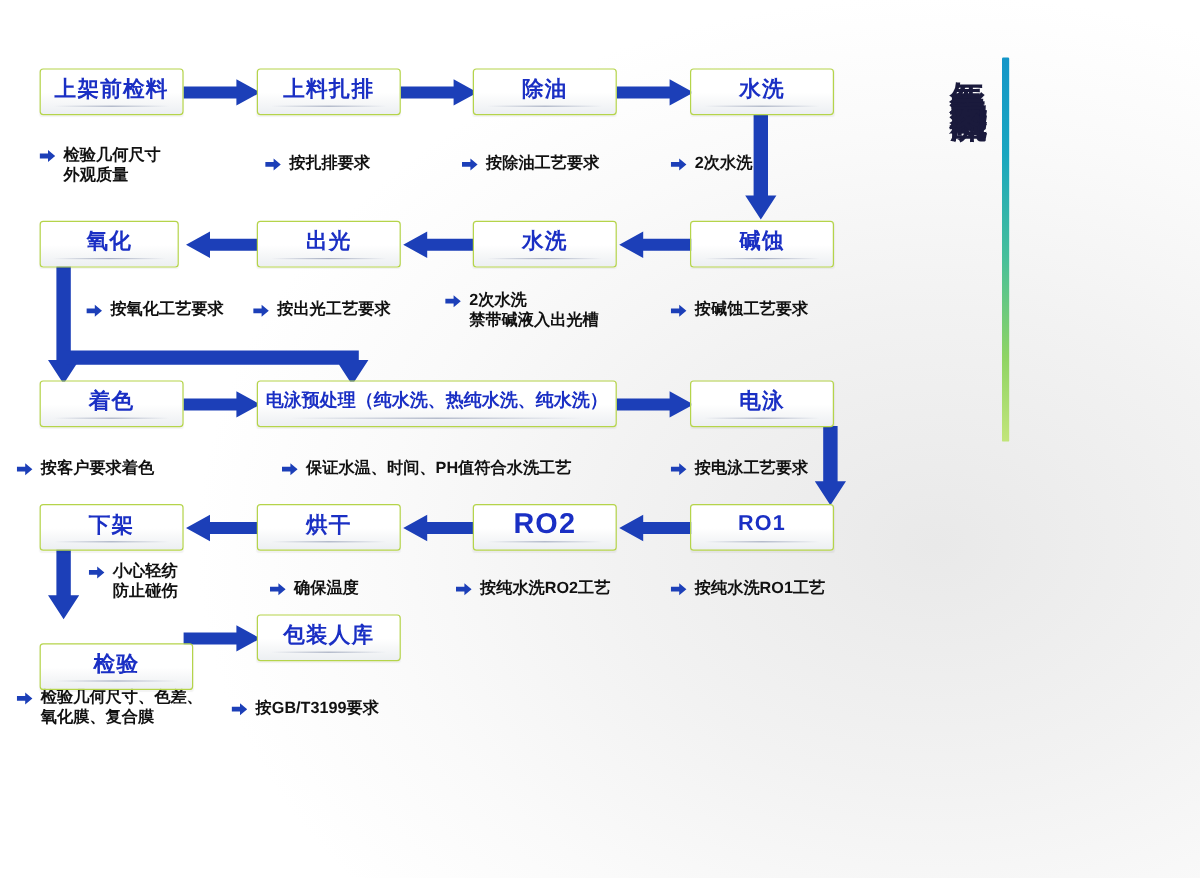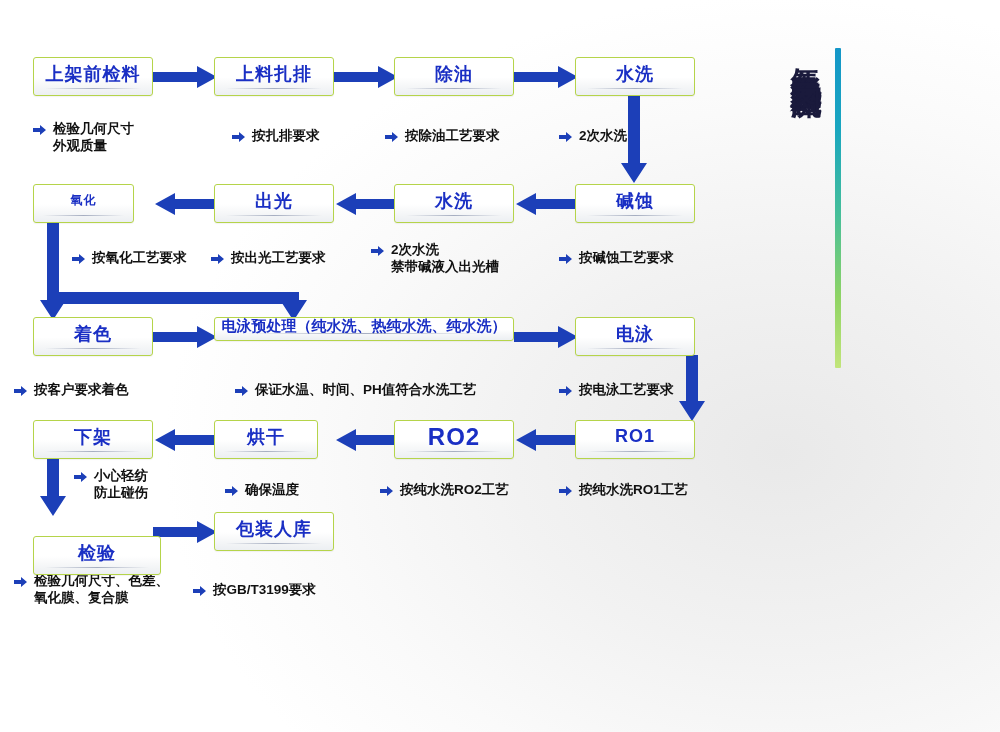--- a/index.html
+++ b/index.html
@@ -285,51 +285,51 @@
   <div class="node" style="left:394px; top:184px; width:120px; height:39px; font-size:18px;">
     <span class="lbl">水洗</span>
     <span class="cap"></span>
   </div>
 
   <div class="node" style="left:214px; top:184px; width:120px; height:39px; font-size:18px;">
     <span class="lbl">出光</span>
     <span class="cap"></span>
   </div>
 
-  <div class="node" style="left:33px; top:184px; width:101px; height:39px; font-size:12px;">
+  <div class="node" style="left:33px; top:184px; width:116px; height:39px; font-size:18px;">
     <span class="lbl">氧化</span>
     <span class="cap"></span>
   </div>
 
   <div class="node" style="left:33px; top:317px; width:120px; height:39px; font-size:18px;">
     <span class="lbl">着色</span>
     <span class="cap"></span>
   </div>
 
-  <div class="node" style="left:214px; top:317px; width:300px; height:24px; font-size:15px; letter-spacing:0;">
+  <div class="node" style="left:214px; top:317px; width:300px; height:39px; font-size:15px; letter-spacing:0;">
     <span class="lbl">电泳预处理（纯水洗、热纯水洗、纯水洗）</span>
     <span class="cap"></span>
   </div>
 
   <div class="node" style="left:575px; top:317px; width:120px; height:39px; font-size:18px;">
     <span class="lbl">电泳</span>
     <span class="cap"></span>
   </div>
 
   <div class="node" style="left:575px; top:420px; width:120px; height:39px; font-size:18px;">
     <span class="lbl">RO1</span>
     <span class="cap"></span>
   </div>
 
   <div class="node" style="left:394px; top:420px; width:120px; height:39px; font-size:24px;">
     <span class="lbl">RO2</span>
     <span class="cap"></span>
   </div>
 
-  <div class="node" style="left:214px; top:420px; width:104px; height:39px; font-size:18px;justify-content:center;">
+  <div class="node" style="left:214px; top:420px; width:120px; height:39px; font-size:18px;justify-content:center;">
     <span class="lbl">烘干</span>
     <span class="cap"></span>
   </div>
 
   <div class="node" style="left:33px; top:420px; width:120px; height:39px; font-size:18px;">
     <span class="lbl">下架</span>
     <span class="cap"></span>
   </div>
 
   <div class="node" style="left:33px; top:536px; width:128px; height:39px; font-size:18px;">
@@ -345,21 +345,21 @@
   <div class="note" style="left:33px; top:120px;">
     <span class="bullet">
       <svg width="14" height="14" viewBox="0 0 14 14">
           <path d="M0 5 L7 5 L7 2 L13 7 L7 12 L7 9 L0 9 Z" fill="#1c3fb8"></path>
         </svg>
     </span>
     <span class="ntxt">检验几何尺寸
 外观质量</span>
   </div>
 
-  <div class="note" style="left:232px; top:127px;">
+  <div class="note" style="left:221px; top:127px;">
     <span class="bullet">
       <svg width="14" height="14" viewBox="0 0 14 14">
           <path d="M0 5 L7 5 L7 2 L13 7 L7 12 L7 9 L0 9 Z" fill="#1c3fb8"></path>
         </svg>
     </span>
     <span class="ntxt">按扎排要求</span>
   </div>
 
   <div class="note" style="left:385px; top:127px;">
     <span class="bullet">

